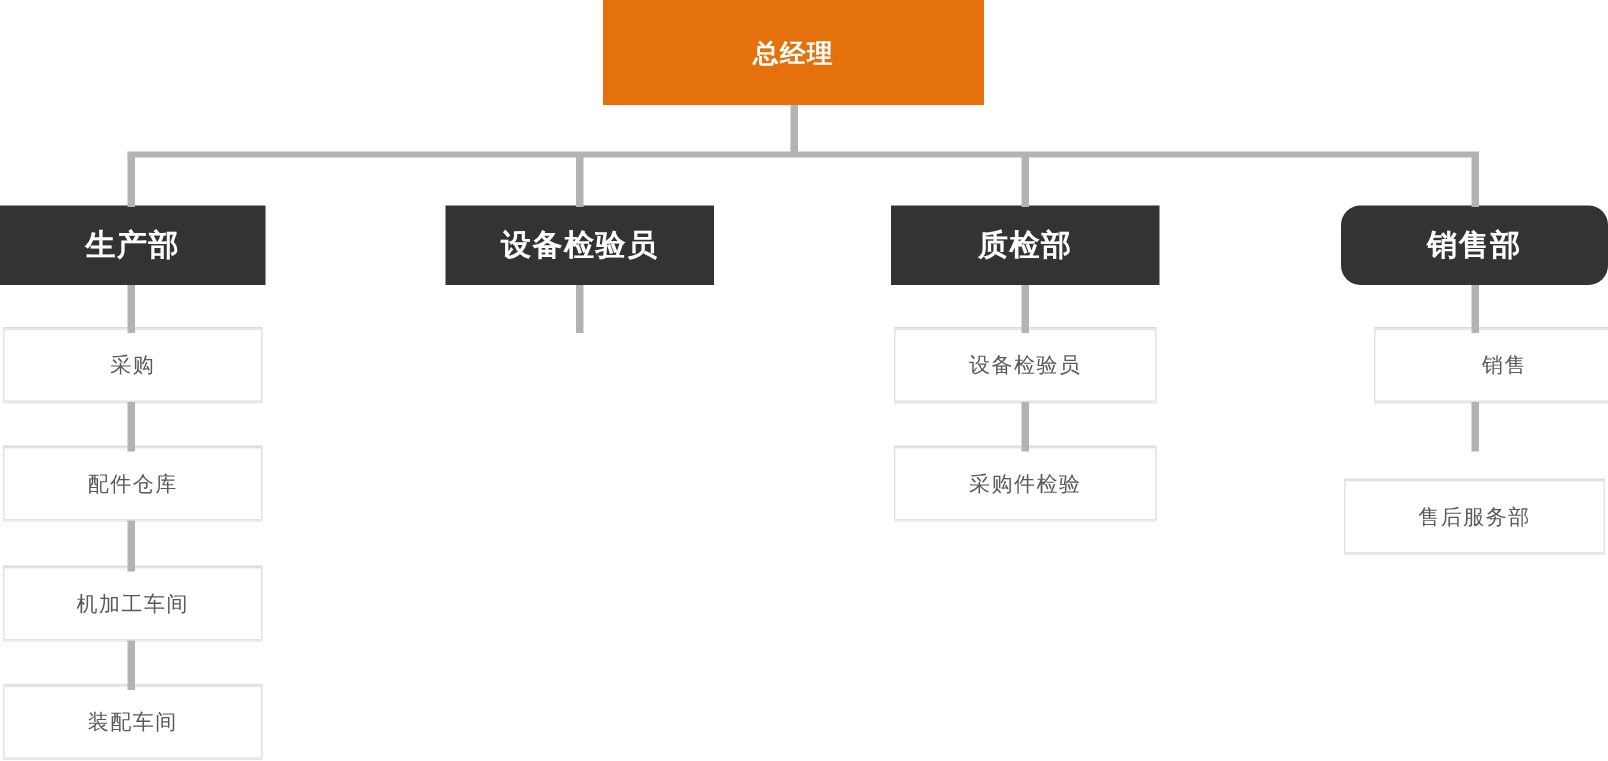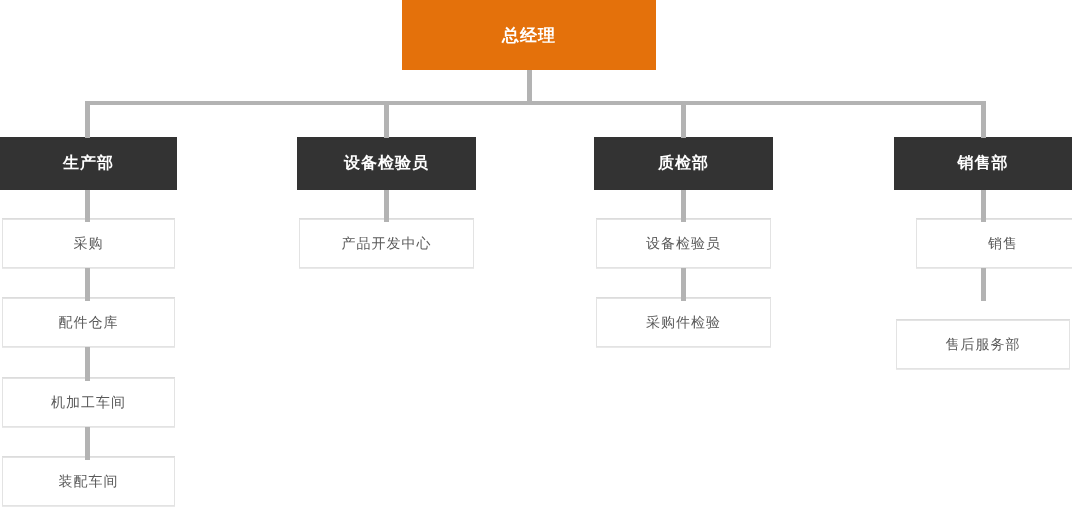--- a/index.html
+++ b/index.html
@@ -27,21 +27,21 @@
   .root {
     background: var(--root-bg, #e4710b);
     color: var(--root-text, #ffffff);
     font-size: 17px;
     font-weight: bold;
     letter-spacing: 1px;
   }
   .dept {
     background: var(--dept-bg, #333333);
     color: var(--dept-text, #ffffff);
-    font-size: 16px;
+    font-size: 20px;
     font-weight: bold;
     letter-spacing: 1px;
   }
   .child {
     background: var(--child-bg, #ffffff);
     border: 1px solid var(--child-border, #e3e3e3);
     box-shadow: 0 1px 0 #e9e9e9, 0 -1px 0 #dcdcdc;
     color: var(--child-text, #595959);
     font-size: 14px;
     letter-spacing: 1px;
@@ -70,28 +70,27 @@
   <div class="node child" style="left:2px; top:298px; width:173px; height:49px;">配件仓库</div>
   <div class="node child" style="left:2px; top:219px; width:173px; height:49px;">采购</div>
   <div class="node child" style="left:2px; top:457px; width:173px; height:49px;">装配车间</div>
   <div class="node child" style="left:2px; top:378px; width:173px; height:49px;">机加工车间</div>
   <div class="conn" style="left:85px; top:190px; width:5px; height:32px;"></div>
   <div class="conn" style="left:85px; top:268px; width:5px; height:33px;"></div>
   <div class="conn" style="left:85px; top:347px; width:5px; height:34px;"></div>
   <div class="conn" style="left:85px; top:427px; width:5px; height:33px;"></div>
 
   <div class="node dept" style="left:297px; top:137px; width:179px; height:53px;">设备检验员</div>
-  <div class="node child" style="left:299px; top:219px; width:175px; height:49px;">产品开发中心</div>
   <div class="conn" style="left:384px; top:190px; width:5px; height:32px;"></div>
 
   <div class="node dept" style="left:594px; top:137px; width:179px; height:53px;">质检部</div>
   <div class="node child" style="left:596px; top:219px; width:175px; height:49px;">设备检验员</div>
   <div class="node child" style="left:596px; top:298px; width:175px; height:49px;">采购件检验</div>
   <div class="conn" style="left:681px; top:190px; width:5px; height:32px;"></div>
   <div class="conn" style="left:681px; top:268px; width:5px; height:33px;"></div>
 
-  <div class="node dept" style="left:894px; top:137px; width:178px; height:53px;">销售部</div>
+  <div class="node dept" style="left:894px; top:137px; width:178px; height:53px;border-radius:13px;">销售部</div>
   <div class="node child" style="left:896px; top:219px; width:174px; height:49px;margin-left:20px;">销售</div>
   <div class="node child" style="left:896px; top:298px; width:174px; height:49px;margin-top:22px;">售后服务部</div>
   <div class="conn" style="left:981px; top:190px; width:5px; height:32px;"></div>
   <div class="conn" style="left:981px; top:268px; width:5px; height:33px;"></div>
 
 </div>
 
 </body></html>

